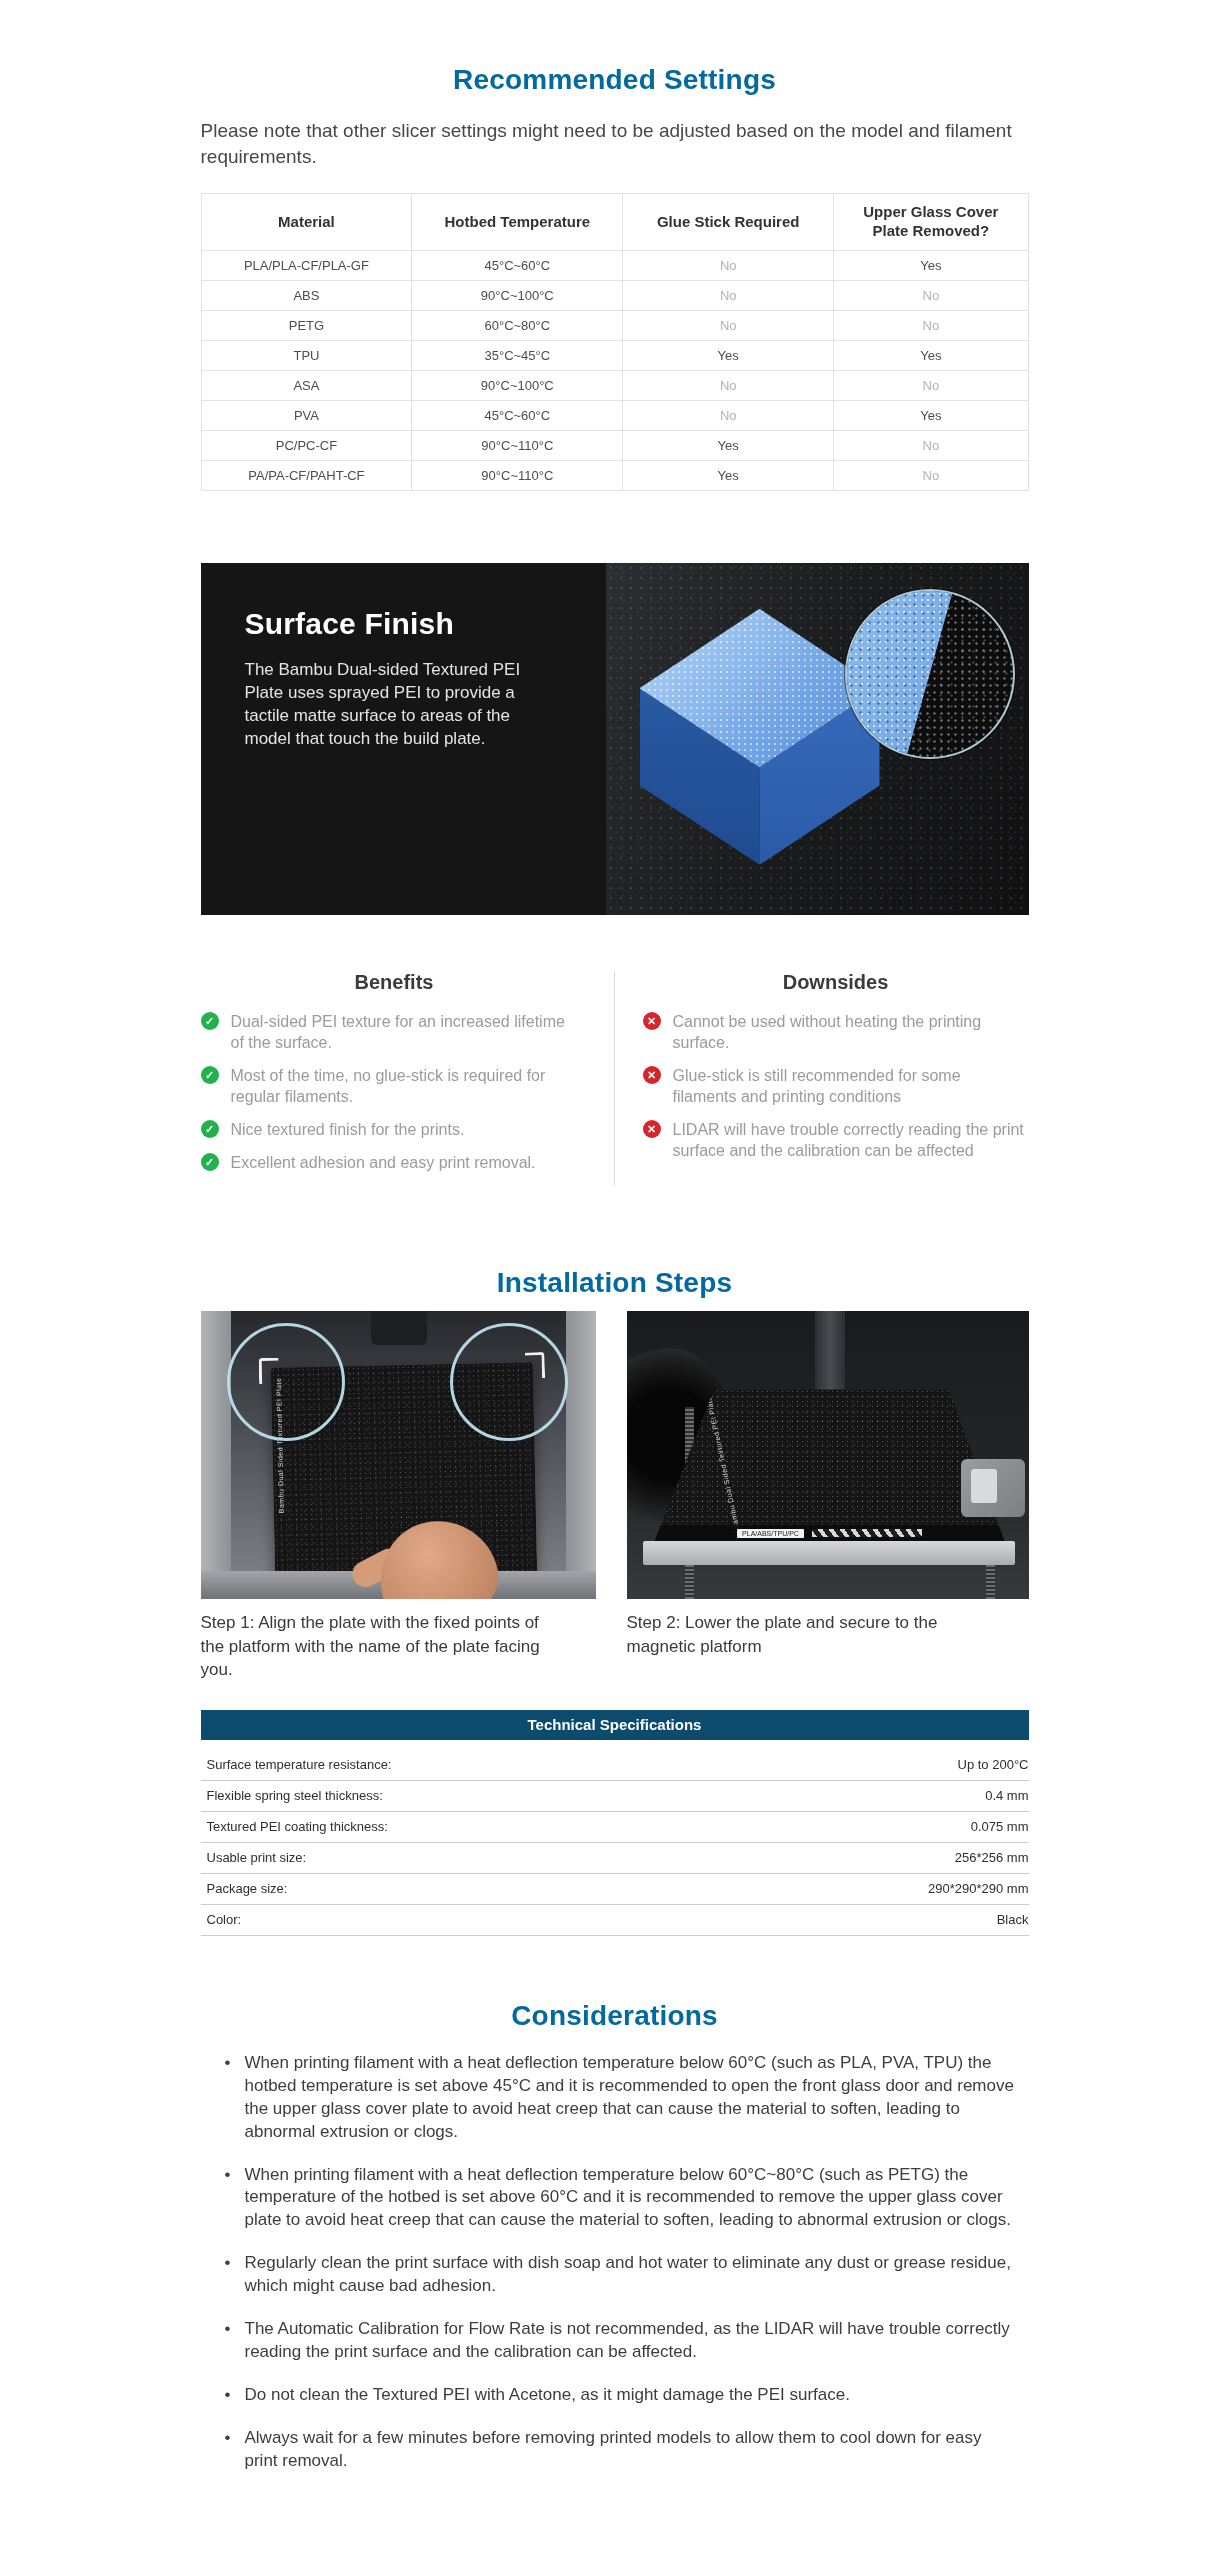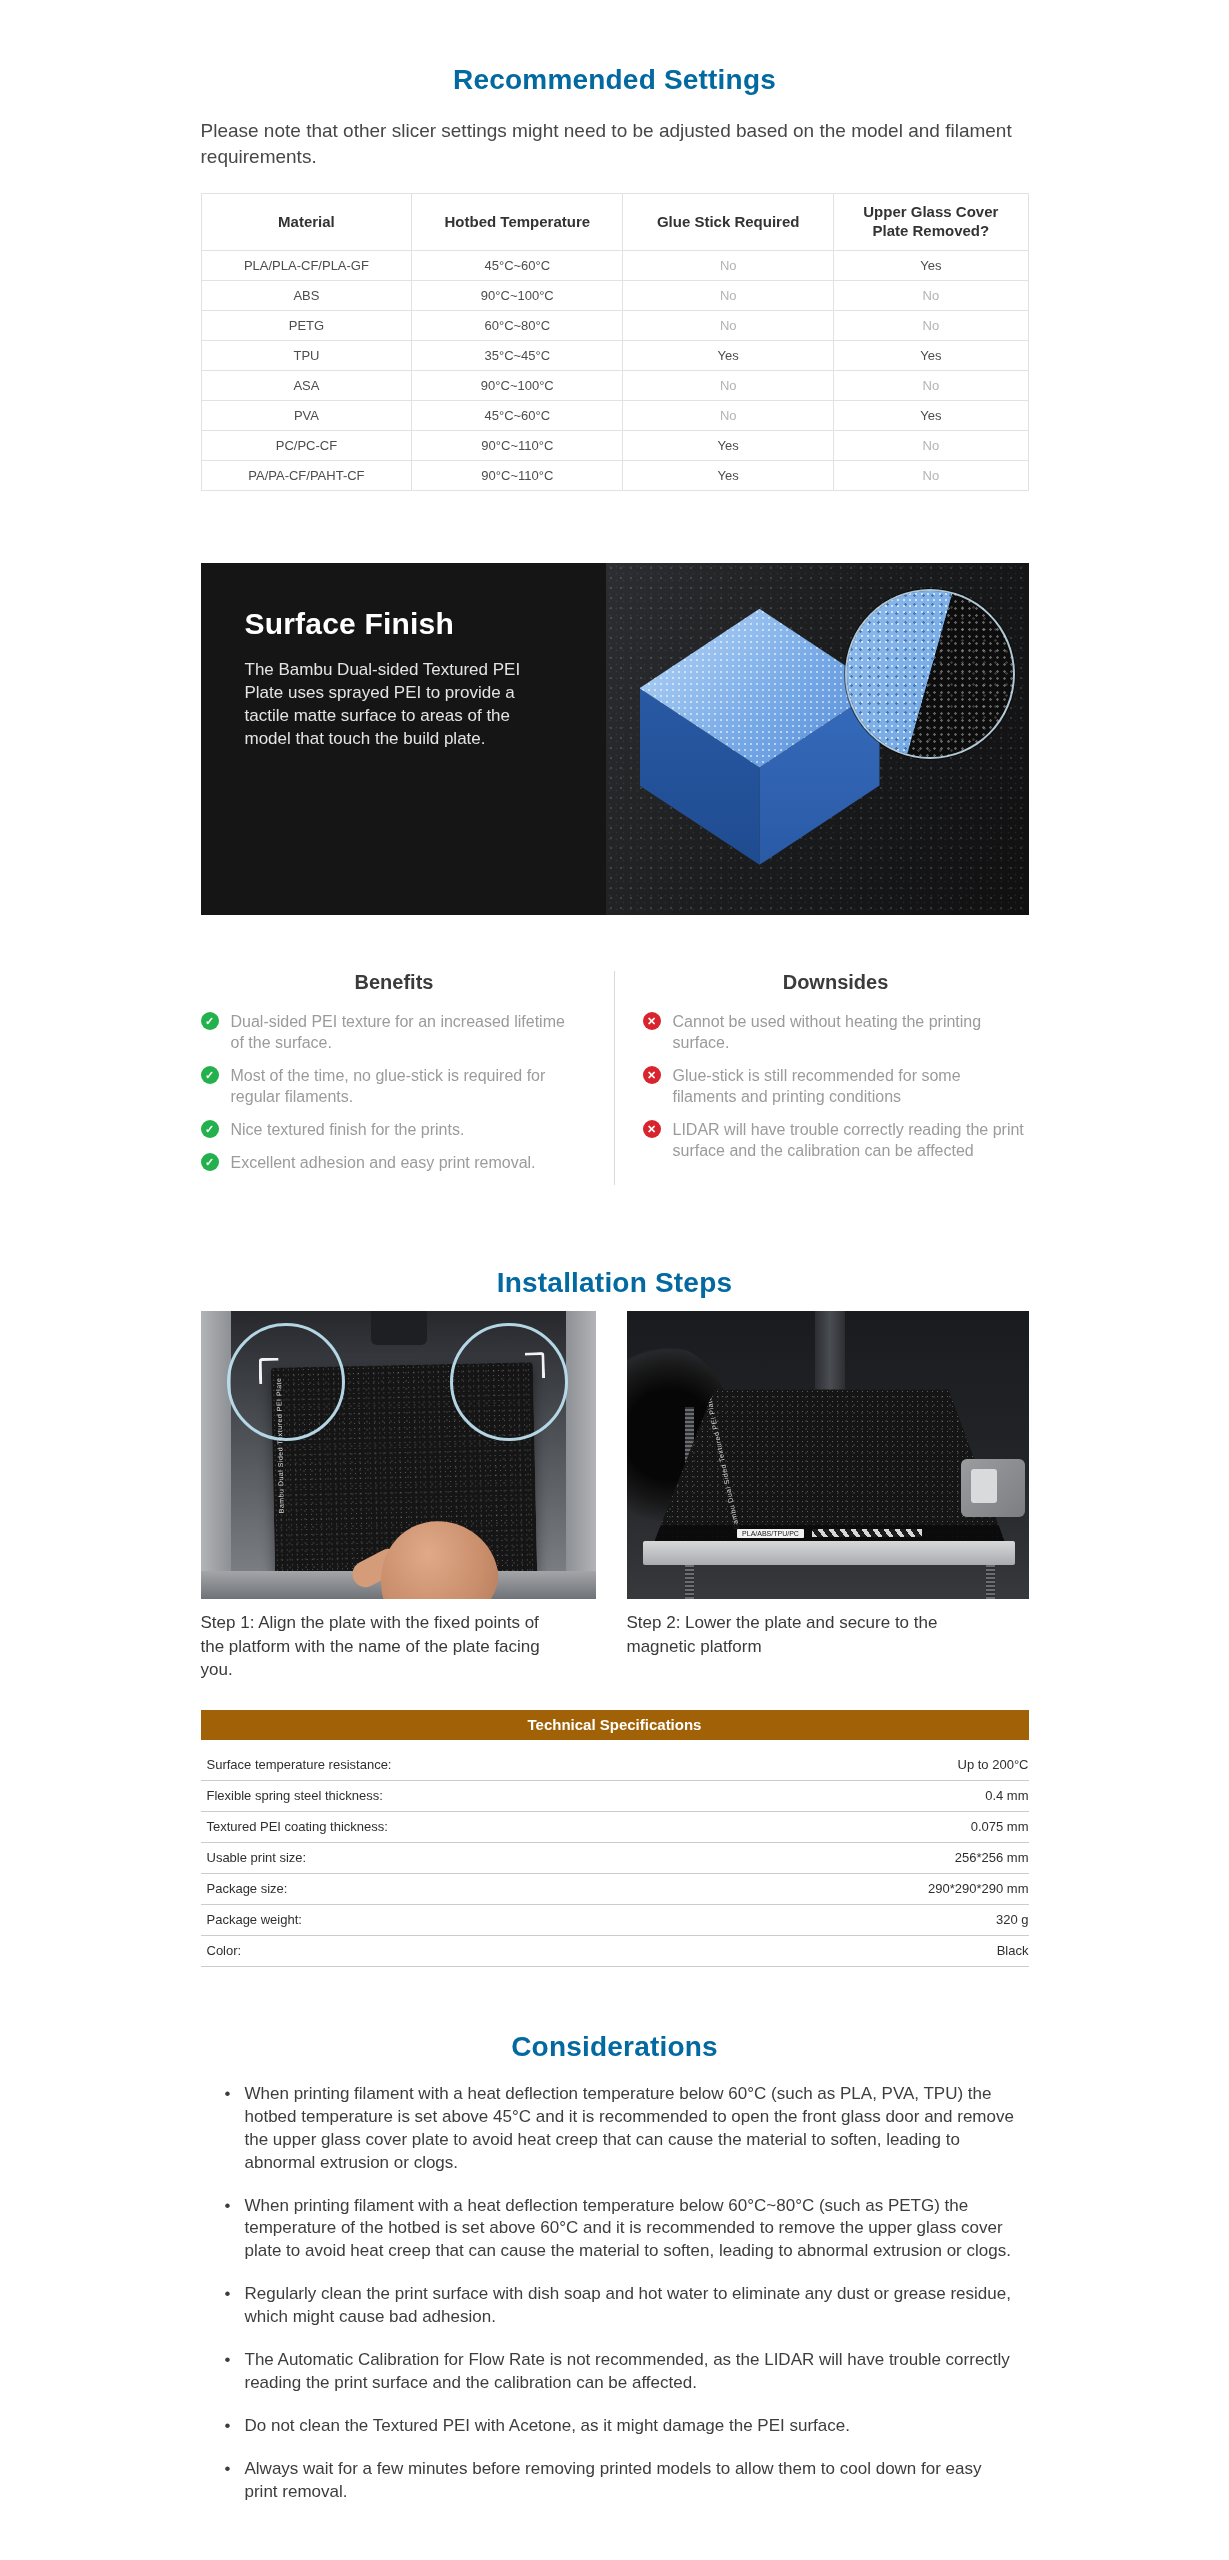--- a/index.html
+++ b/index.html
@@ -148,21 +148,21 @@
 
   .captions { margin-top: 12px; display: flex; gap: 31px; }
   .caption { font-size: 17px; color: #3a3a3a; line-height: 1.38; }
   .caption.c1 { width: 395px; }
   .caption.c1 .inner { max-width: 354px; display:block; }
   .caption.c2 { width: 402px; }
   .caption.c2 .inner { max-width: 334px; display:block; }
 
   
   .specs { margin-top: 28px; }
-  .specs-bar { height: 30px; background: #a16207; color: #ffffff; font-size: 15px; font-weight: bold;
+  .specs-bar { height: 30px; background: #0c4a6e; color: #ffffff; font-size: 15px; font-weight: bold;
                display: flex; align-items: center; justify-content: center; }
   .specs-rows { padding-top: 10px; }
   .spec-row { height: 31px; display: flex; align-items: center; justify-content: space-between;
               border-bottom: 1px solid #cccccc; }
   .spec-label, .spec-value { font-size: 13px; color: #2f2f2f; margin-left: 6px; }
 
   
   #considerations-title { margin-top: 64px; }
   ul.considerations { margin-top: 20px; list-style: none; padding-left: 24px; }
   ul.considerations li { position: relative; padding-left: 20px; margin-bottom: 20px;
@@ -363,24 +363,20 @@
       </div>
       <div class="spec-row">
         <span class="spec-label">Usable print size:</span>
         <span class="spec-value">256*256 mm</span>
       </div>
       <div class="spec-row">
         <span class="spec-label">Package size:</span>
         <span class="spec-value">290*290*290 mm</span>
       </div>
       <div class="spec-row">
-        <span class="spec-label">Package weight:</span>
-        <span class="spec-value">320 g</span>
-      </div>
-      <div class="spec-row">
         <span class="spec-label">Color:</span>
         <span class="spec-value">Black</span>
       </div>
     </div>
   </div>
 
   <h1 class="main" id="considerations-title">Considerations</h1>
 
   <ul class="considerations">
     <li>When printing filament with a heat deflection temperature below 60°C (such as PLA, PVA, TPU) the hotbed temperature is set above 45°C and it is recommended to open the front glass door and remove the upper glass cover plate to avoid heat creep that can cause the material to soften, leading to abnormal extrusion or clogs.</li>

